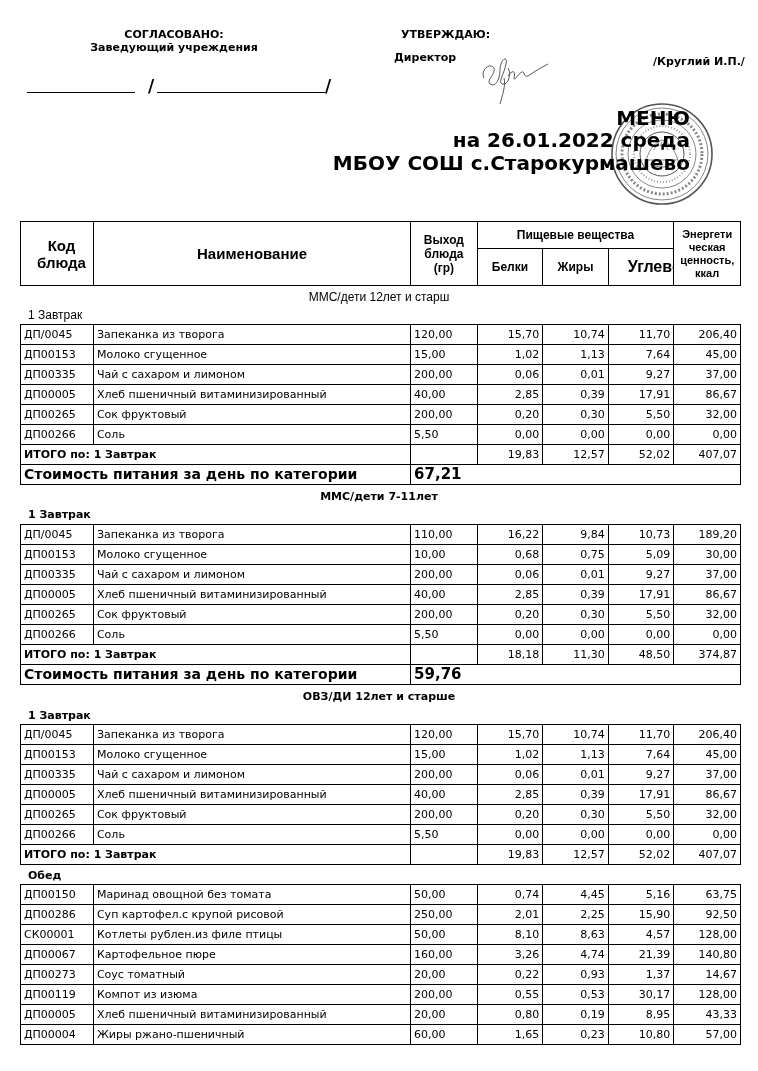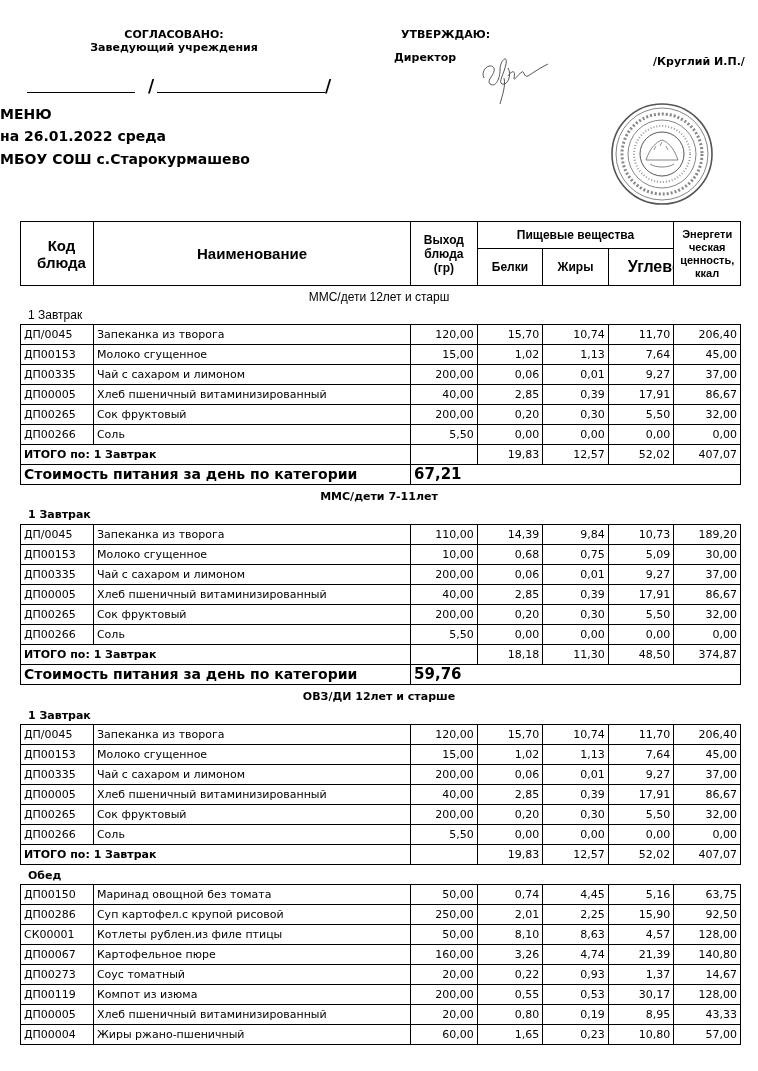--- a/index.html
+++ b/index.html
@@ -1,32 +1,32 @@
 <!DOCTYPE html>
 <html><head>
 <meta charset="utf-8">
 <style>
   html, body { margin: 0; padding: 0; background: #ffffff; }
   body { width: 758px; height: 1071px; position: relative; overflow: hidden; font-family: "DejaVu Sans", sans-serif; color: #000; }
   .abs { position: absolute; }
   .hdr-bold { font-weight: bold; font-size: 11px; }
-  .title { position: absolute; left: 0; width: 690px; text-align: left; font-weight: bold; font-size: 14px; }
+  .title { position: absolute; left: 0; width: 690px; text-align: right; font-weight: bold; font-size: 20px; }
   .sig-line { position: absolute; border-bottom: 1px solid #000; height: 0; }
   .slash { position: absolute; font-weight: bold; font-size: 17px; }
 
   table.menu { position: absolute; left: 20px; width: 721px; border-collapse: collapse; table-layout: fixed; font-size: 11px; }
   table.menu td, table.menu th { border: 1px solid #000; padding: 0 3px; height: 19px; line-height: 19px; white-space: nowrap; overflow: hidden; }
   table.menu th { font-family: "Liberation Sans", sans-serif; font-weight: bold; text-align: center; line-height: 14px; }
   .c-code { width: 69px; }
   .c-name { width: 300px; }
   .c-out { width: 63px; }
   .c-num { width: 62px; }
   .c-ener { width: 63px; }
   td.num { text-align: right; }
-  td.ctr { text-align: right; }
+  td.ctr { text-align: left; }
   td.bold { font-weight: bold; }
   td.cost-lbl { font-weight: bold; font-size: 14px; }
   td.cost-val { font-weight: bold; font-size: 15px; padding-left: 22px; }
   .section-title { position: absolute; left: 0; width: 758px; text-align: center; font-weight: bold; font-size: 11px; font-family: "DejaVu Sans", sans-serif; }
   .section-title.narrow { font-family: "Liberation Sans", sans-serif; font-weight: normal; font-size: 12px; }
   .meal-title { position: absolute; left: 28px; font-weight: bold; font-size: 11px; }
   .meal-title.narrow { font-family: "Liberation Sans", sans-serif; font-weight: normal; font-size: 12px; }
 </style>
 </head>
 <body>
@@ -183,21 +183,21 @@
       <col class="c-num">
       <col class="c-num">
       <col class="c-num">
       <col class="c-ener">
     </colgroup>
   <tbody id="s1m0">
       <tr>
         <td>ДП/0045</td>
         <td>Запеканка из творога</td>
         <td class="ctr">110,00</td>
-        <td class="num">14,39</td>
+        <td class="num">16,22</td>
         <td class="num">9,84</td>
         <td class="num">10,73</td>
         <td class="num">189,20</td>
       </tr>
       <tr>
         <td>ДП00153</td>
         <td>Молоко сгущенное</td>
         <td class="ctr">10,00</td>
         <td class="num">0,68</td>
         <td class="num">0,75</td>

